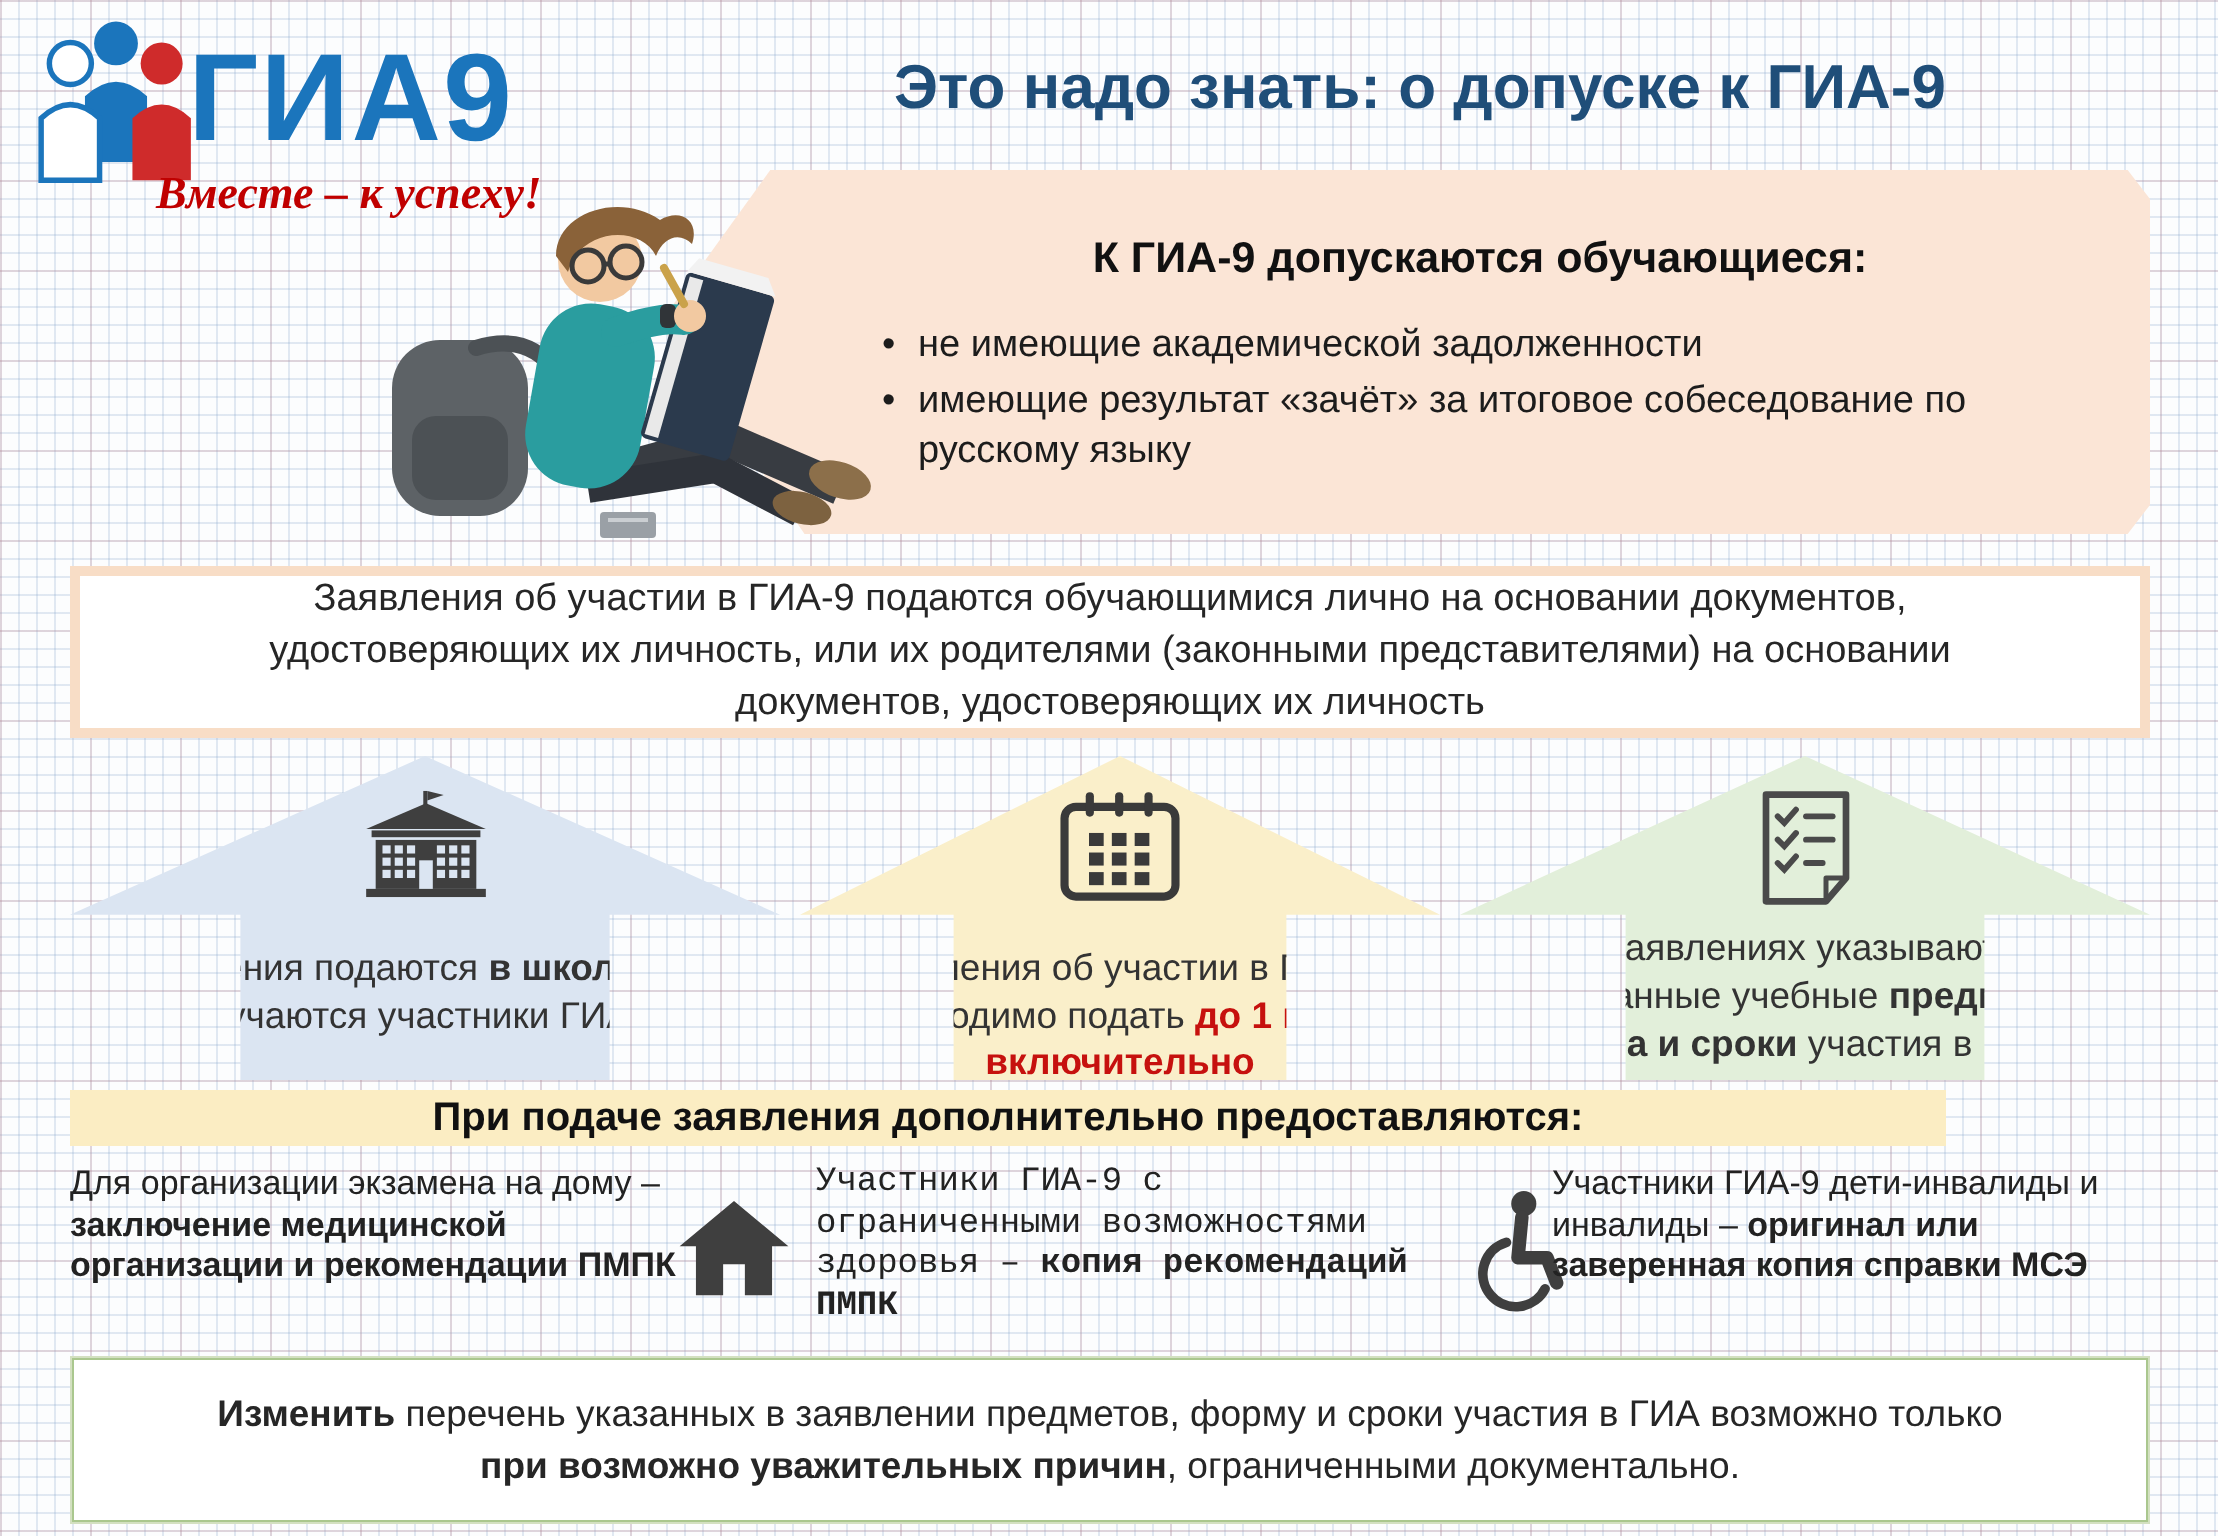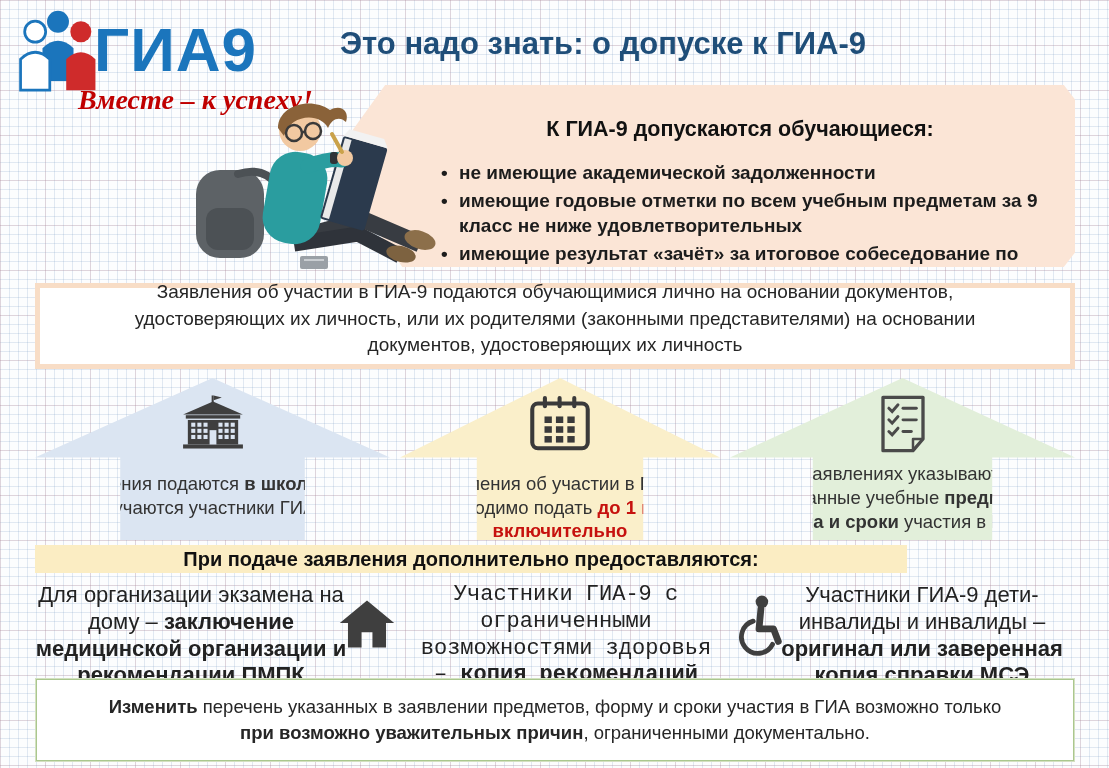--- a/index.html
+++ b/index.html
@@ -21,73 +21,73 @@
   
   .logo{ position:absolute; left:16px; top:8px; width:300px; height:100px; }
   .logo-row{ display:flex; align-items:center; }
   .logo-icon{ width:84px; height:84px; flex:0 0 auto; }
   .logo-title{
     font-size:62px; font-weight:bold; color:#1b75bc; letter-spacing:1px;
     line-height:76px; margin-left:-6px;
   }
   .logo-slogan{
     font-family:"Liberation Serif", serif; font-style:italic; font-weight:bold;
-    color:#c00000; font-size:28px; margin:-8px 0 0 62px; white-space:nowrap;
+    color:#c00000; font-size:23px; margin:-8px 0 0 62px; white-space:nowrap;
   }
   .page-title{
     position:absolute; left:340px; top:26px; width:740px;
-    font-size:31px; font-weight:bold; color:#1f4e79;
+    text-align:center; font-size:31px; font-weight:bold; color:#1f4e79;
   }
   
   .admission-box{
     position:absolute; left:330px; top:85px; width:745px; height:182px;
     background:#fbe5d6;
     clip-path:polygon(7.4% 0, 98.5% 0, 100% 8%, 100% 92%, 98.5% 100%, 9.7% 100%, 0 42%);
     padding:32px 30px 10px 105px;
   }
   .admission-title{ text-align:center; font-weight:bold; font-size:21.5px; color:#111; }
-  .admission-list{ list-style:none; margin-top:18px;font-weight:bold; }
+  .admission-list{ list-style:none; margin-top:18px; }
   .admission-list li{
     position:relative; padding-left:24px; font-size:19px; line-height:1.32;
     color:#1c1c1c; margin-bottom:3px;
   }
   .admission-list li::before{ content:"•"; position:absolute; left:6px; top:0; }
   .student{ position:absolute; left:182px; top:88px; width:258px; height:188px; z-index:3; }
   
   .statement-box{
     position:absolute; left:35px; top:283px; width:1040px; height:86px;
     background:#fff; border:5px solid #f8ddc6;
-    display:flex; align-items:flex-end; justify-content:center;
+    display:flex; align-items:center; justify-content:center;
     padding:6px 62px;
   }
   .statement-box p{ text-align:center; font-size:19px; line-height:1.38; color:#262626; }
   
   .arrow{
     position:absolute; top:378px; height:162px;
     clip-path:polygon(50% 0, 100% 49%, 76% 49%, 76% 100%, 24% 100%, 24% 49%, 0 49%);
   }
   .arrow-1{ left:35px;  width:355px; background:#dbe5f2; }
   .arrow-2{ left:400px; width:320px; background:#faefca; }
   .arrow-3{ left:730px; width:345px; background:#e2efda; }
   .arrow-icon{ position:absolute; top:16px; left:50%; transform:translateX(-50%); }
   .arrow-text{
     position:absolute; top:58%; left:3%; width:94%;
     text-align:center; font-size:18.5px; line-height:1.28; color:#333;
   }
   .arrow-3 .arrow-text{ top:52%; }
   
   .banner{
-    position:absolute; left:35px; top:545px; width:872px; height:28px;
+    position:absolute; left:35px; top:545px; width:938px; height:28px;
     background:#fbedc3; display:flex; align-items:center; justify-content:center;
     font-weight:bold; font-size:20px; color:#111;
   }
   
   .req-text{
-    position:absolute; top:582px; text-align:center;
-    font-size:22px; line-height:1.22; color:#222;
+    position:absolute; top:582px; text-align:left;
+    font-size:17px; line-height:1.22; color:#222;
   }
   .req-1{ left:35px;  width:312px; }
   .req-2{ left:408px; width:316px;font-family:Liberation Mono, monospace; }
   .req-3{ left:776px; width:292px; }
   .req-icon{ position:absolute; }
   .house-icon{ left:338px; top:598px; }
   .wheelchair-icon{ left:730px; top:594px; }
   
   .footer-box{
     position:absolute; left:35px; top:678px; width:1040px; height:84px;
@@ -121,21 +121,20 @@
     </div>
     <div class="logo-slogan">Вместе – к успеху!</div>
   </div>
 
   <h1 class="page-title">Это надо знать: о допуске к ГИА-9</h1>
 
   <div class="admission-box">
     <div class="admission-title">К ГИА-9 допускаются обучающиеся:</div>
     <ul class="admission-list">
       <li>не имеющие академической задолженности</li>
-      <li>имеющие годовые отметки по всем учебным предметам за 9 класс не ниже удовлетворительных</li>
       <li>имеющие результат «зачёт» за итоговое собеседование по русскому языку</li>
     </ul>
   </div>
 
   <svg class="student" viewBox="0 0 258 188">
 
     <rect x="14" y="82" width="68" height="88" rx="24" fill="#5d6266"></rect>
     <rect x="24" y="120" width="48" height="42" rx="12" fill="#4c5155"></rect>
     <path d="M56 86 q26 -8 40 12" stroke="#4c5155" stroke-width="8" fill="none" stroke-linecap="round"></path>
 

